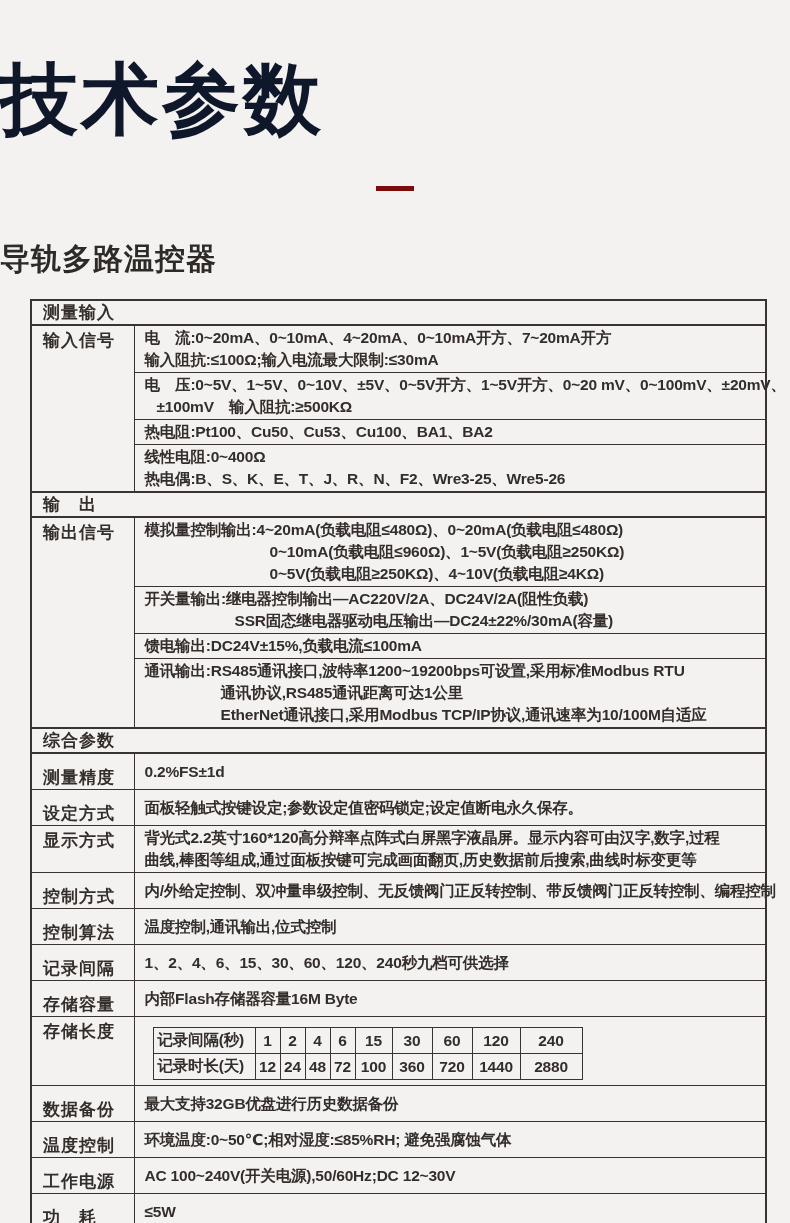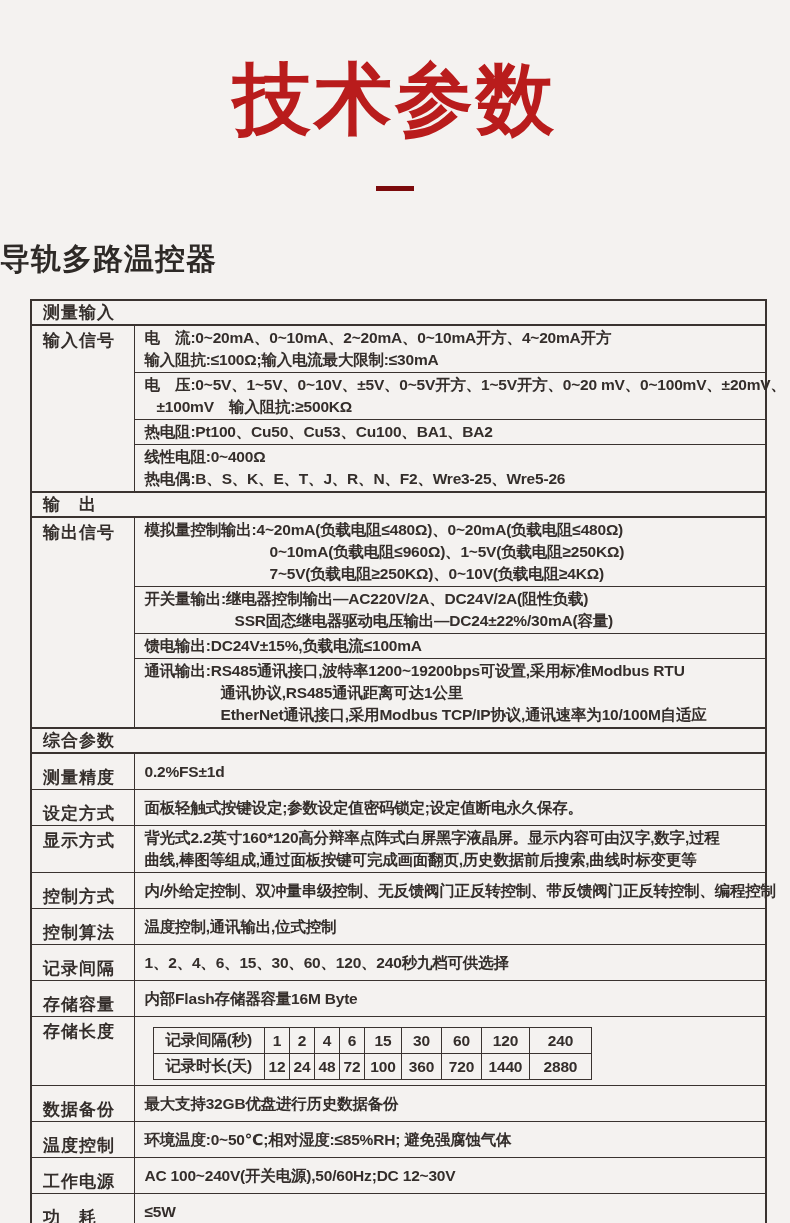--- a/index.html
+++ b/index.html
@@ -5,25 +5,24 @@
   * { box-sizing: border-box; margin: 0; padding: 0; }
   html, body {
     width: 790px; height: 1223px;
     background: #f4f2f0;
     color: #342e2b;
     font-family: "Liberation Sans", "DejaVu Sans", sans-serif;
     overflow: hidden;
   }
   .page-title {
     margin-top: 60px;
-    text-align: center;
     font-size: 78px;
     font-weight: 900;
     letter-spacing: 3px;
-    color: #b91c1c;
+    color: #0f172a;
     line-height: 1;
   }
   .title-dash {
     width: 38px; height: 5px;
     background: #7c0b0c;
     margin: 48px auto 0 auto;
   }
   .page-subtitle {
     margin-top: 53px;
     text-align: left;
@@ -79,21 +78,21 @@
   table.inner td {
     border: 1px solid #3a3330;
     font-size: 15.5px;
     text-align: center;
     height: 26px;
     padding: 0 2px;
     white-space: nowrap;
   }
   table.inner td.ilbl {
     text-align: left;
-    padding: 0 12px;
+    padding: 0 4px;
   }
   .note {
     margin: 6px 0 4px 4px;
     font-size: 15.5px;
     line-height: 24px;
     white-space: nowrap;
   }
   .footer-note {
     margin: 16px 0 0 5px;
     font-size: 17px;
@@ -117,21 +116,21 @@
     </colgroup>
 
   <tbody>
       <tr class="sec">
     <td colspan="2">测量输入</td>
   </tr>
 
   <tr>
     <td class="lbl top" rowspan="4">输入信号</td>
     <td class="val">
-      <div class="ln">电　流:0~20mA、0~10mA、2~20mA、0~10mA开方、4~20mA开方</div>
+      <div class="ln">电　流:0~20mA、0~10mA、4~20mA、0~10mA开方、7~20mA开方</div>
       <div class="ln">输入阻抗:≤100Ω;输入电流最大限制:≤30mA</div>
     </td>
   </tr>
   <tr>
     <td class="val">
       <div class="ln">电　压:0~5V、1~5V、0~10V、±5V、0~5V开方、1~5V开方、0~20 mV、0~100mV、±20mV、</div>
       <div class="ln ind12">±100mV　输入阻抗:≥500KΩ</div>
     </td>
   </tr>
   <tr class="h1">
@@ -148,21 +147,21 @@
 
   <tr class="sec">
     <td colspan="2">输　出</td>
   </tr>
 
   <tr>
     <td class="lbl top" rowspan="4">输出信号</td>
     <td class="val">
       <div class="ln">模拟量控制输出:4~20mA(负载电阻≤480Ω)、0~20mA(负载电阻≤480Ω)</div>
       <div class="ln ind125">0~10mA(负载电阻≤960Ω)、1~5V(负载电阻≥250KΩ)</div>
-      <div class="ln ind125">7~5V(负载电阻≥250KΩ)、0~10V(负载电阻≥4KΩ)</div>
+      <div class="ln ind125">0~5V(负载电阻≥250KΩ)、4~10V(负载电阻≥4KΩ)</div>
     </td>
   </tr>
   <tr>
     <td class="val">
       <div class="ln">开关量输出:继电器控制输出—AC220V/2A、DC24V/2A(阻性负载)</div>
       <div class="ln ind90">SSR固态继电器驱动电压输出—DC24±22%/30mA(容量)</div>
     </td>
   </tr>
   <tr class="h1">
     <td class="val">

